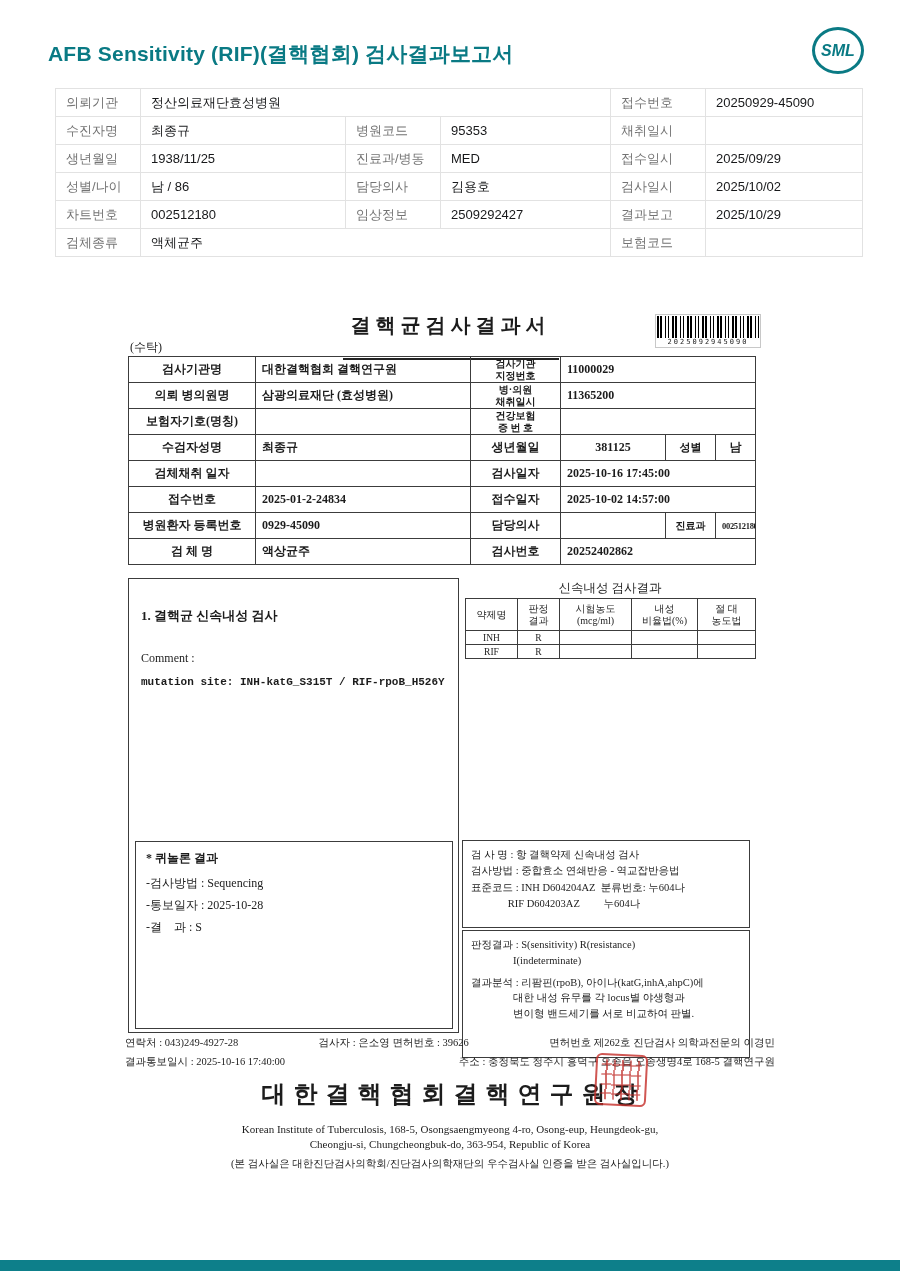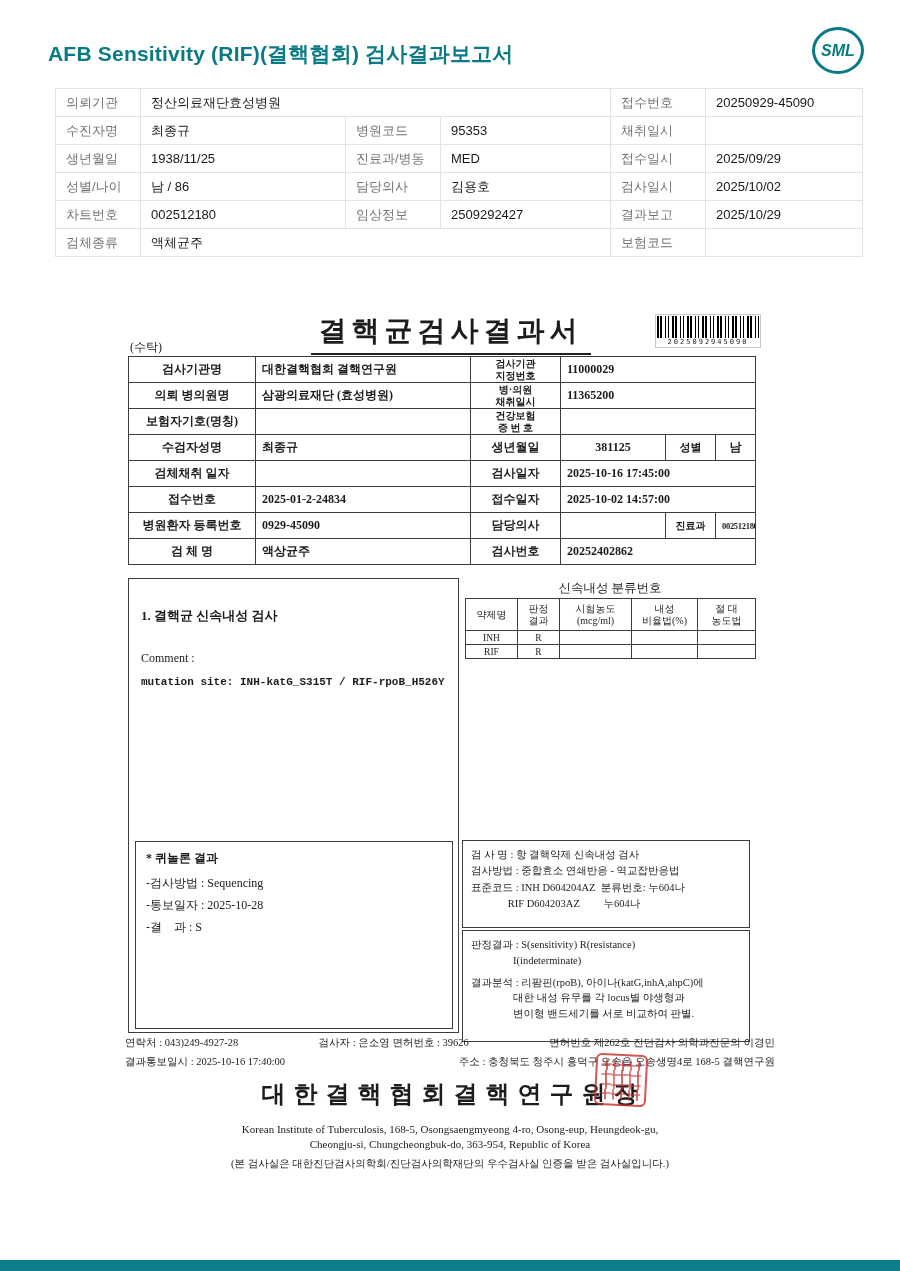--- a/index.html
+++ b/index.html
@@ -32,22 +32,22 @@
   .info-table .lbl { color:#737373; }
   .info-table .val { color:#17181a; }
   
   .scan {
     position:absolute; left:128px; top:312px; width:645px; height:724px;
     font-family:"Liberation Serif", serif; color:#1c1c1c;
   }
   .consign { position:absolute; left:2px; top:27px; font-size:12px; }
   .doc-title {
     position:absolute; left:50%; transform:translateX(-50%); top:0;
-    font-size:28px; font-weight:bold; letter-spacing:5px; white-space:nowrap;
-    border-bottom:2px solid #222; padding:0 8px 3px 8px;
+    font-size:20px; font-weight:bold; letter-spacing:5px; white-space:nowrap;
+    border-bottom:2px solid #222; padding:0 8px 19px 8px;
   }
   .barcode { position:absolute; right:12px; top:2px; width:106px; border:1px solid #c8c8c8; background:#fff; padding:1px; }
   .bars {
     height:22px;
     background:repeating-linear-gradient(90deg,#000 0 2px,#fff 2px 3px,#000 3px 5px,#fff 5px 8px,#000 8px 9px,#fff 9px 11px,#000 11px 12px,#fff 12px 15px);
   }
   .barcode-num { font-size:7px; text-align:center; letter-spacing:2px; font-family:"DejaVu Sans Mono", monospace; }
   .scan-table {
     position:absolute; left:0; top:44px; width:627px;
     border-collapse:collapse; table-layout:fixed; font-size:12px;
@@ -78,21 +78,21 @@
   .result-table th {
     border:1px solid #3c3c3c; font-weight:normal; white-space:pre-line;
     line-height:1.15; height:32px; padding:1px;
   }
   .result-table td { border:1px solid #3c3c3c; height:14px; padding:0 2px; font-size:9.5px; }
   .method-box {
     position:absolute; left:334px; top:528px; width:288px; height:88px;
     border:1px solid #3c3c3c; padding:6px 8px; font-size:10.5px; line-height:1.55;
   }
   .judge-box {
-    position:absolute; left:334px; top:618px; width:288px; height:112px;
+    position:absolute; left:334px; top:618px; width:288px; height:128px;
     border:1px solid #3c3c3c; padding:6px 8px; font-size:10.5px; line-height:1.5;
   }
   .m-line, .j-block { white-space:pre; }
   .j-block + .j-block { margin-top:6px; }
   
   .scan-footer {
     position:absolute; left:125px; top:1036px; width:650px;
     font-family:"Liberation Serif", serif; color:#1c1c1c;
   }
   .f-line1 { display:flex; justify-content:space-between; font-size:10.5px; }
@@ -266,21 +266,21 @@
       <div class="comment-label">Comment :</div>
       <div class="mutation">mutation site: INH-katG_S315T / RIF-rpoB_H526Y</div>
       <div class="quinolone-box">
         <div class="q-title">* 퀴놀론 결과</div>
         <div class="q-line">-검사방법 : Sequencing</div>
         <div class="q-line">-통보일자 : 2025-10-28</div>
         <div class="q-line">-결    과 : S</div>
       </div>
     </div>
 
-    <div class="rt-title">신속내성 분류번호</div>
+    <div class="rt-title">신속내성 검사결과</div>
 
     <table class="result-table">
       <colgroup>
         <col style="width:52px">
           <col style="width:42px">
           <col style="width:72px">
         <col style="width:66px">
           <col style="width:58px">
       </colgroup>
       <thead>

